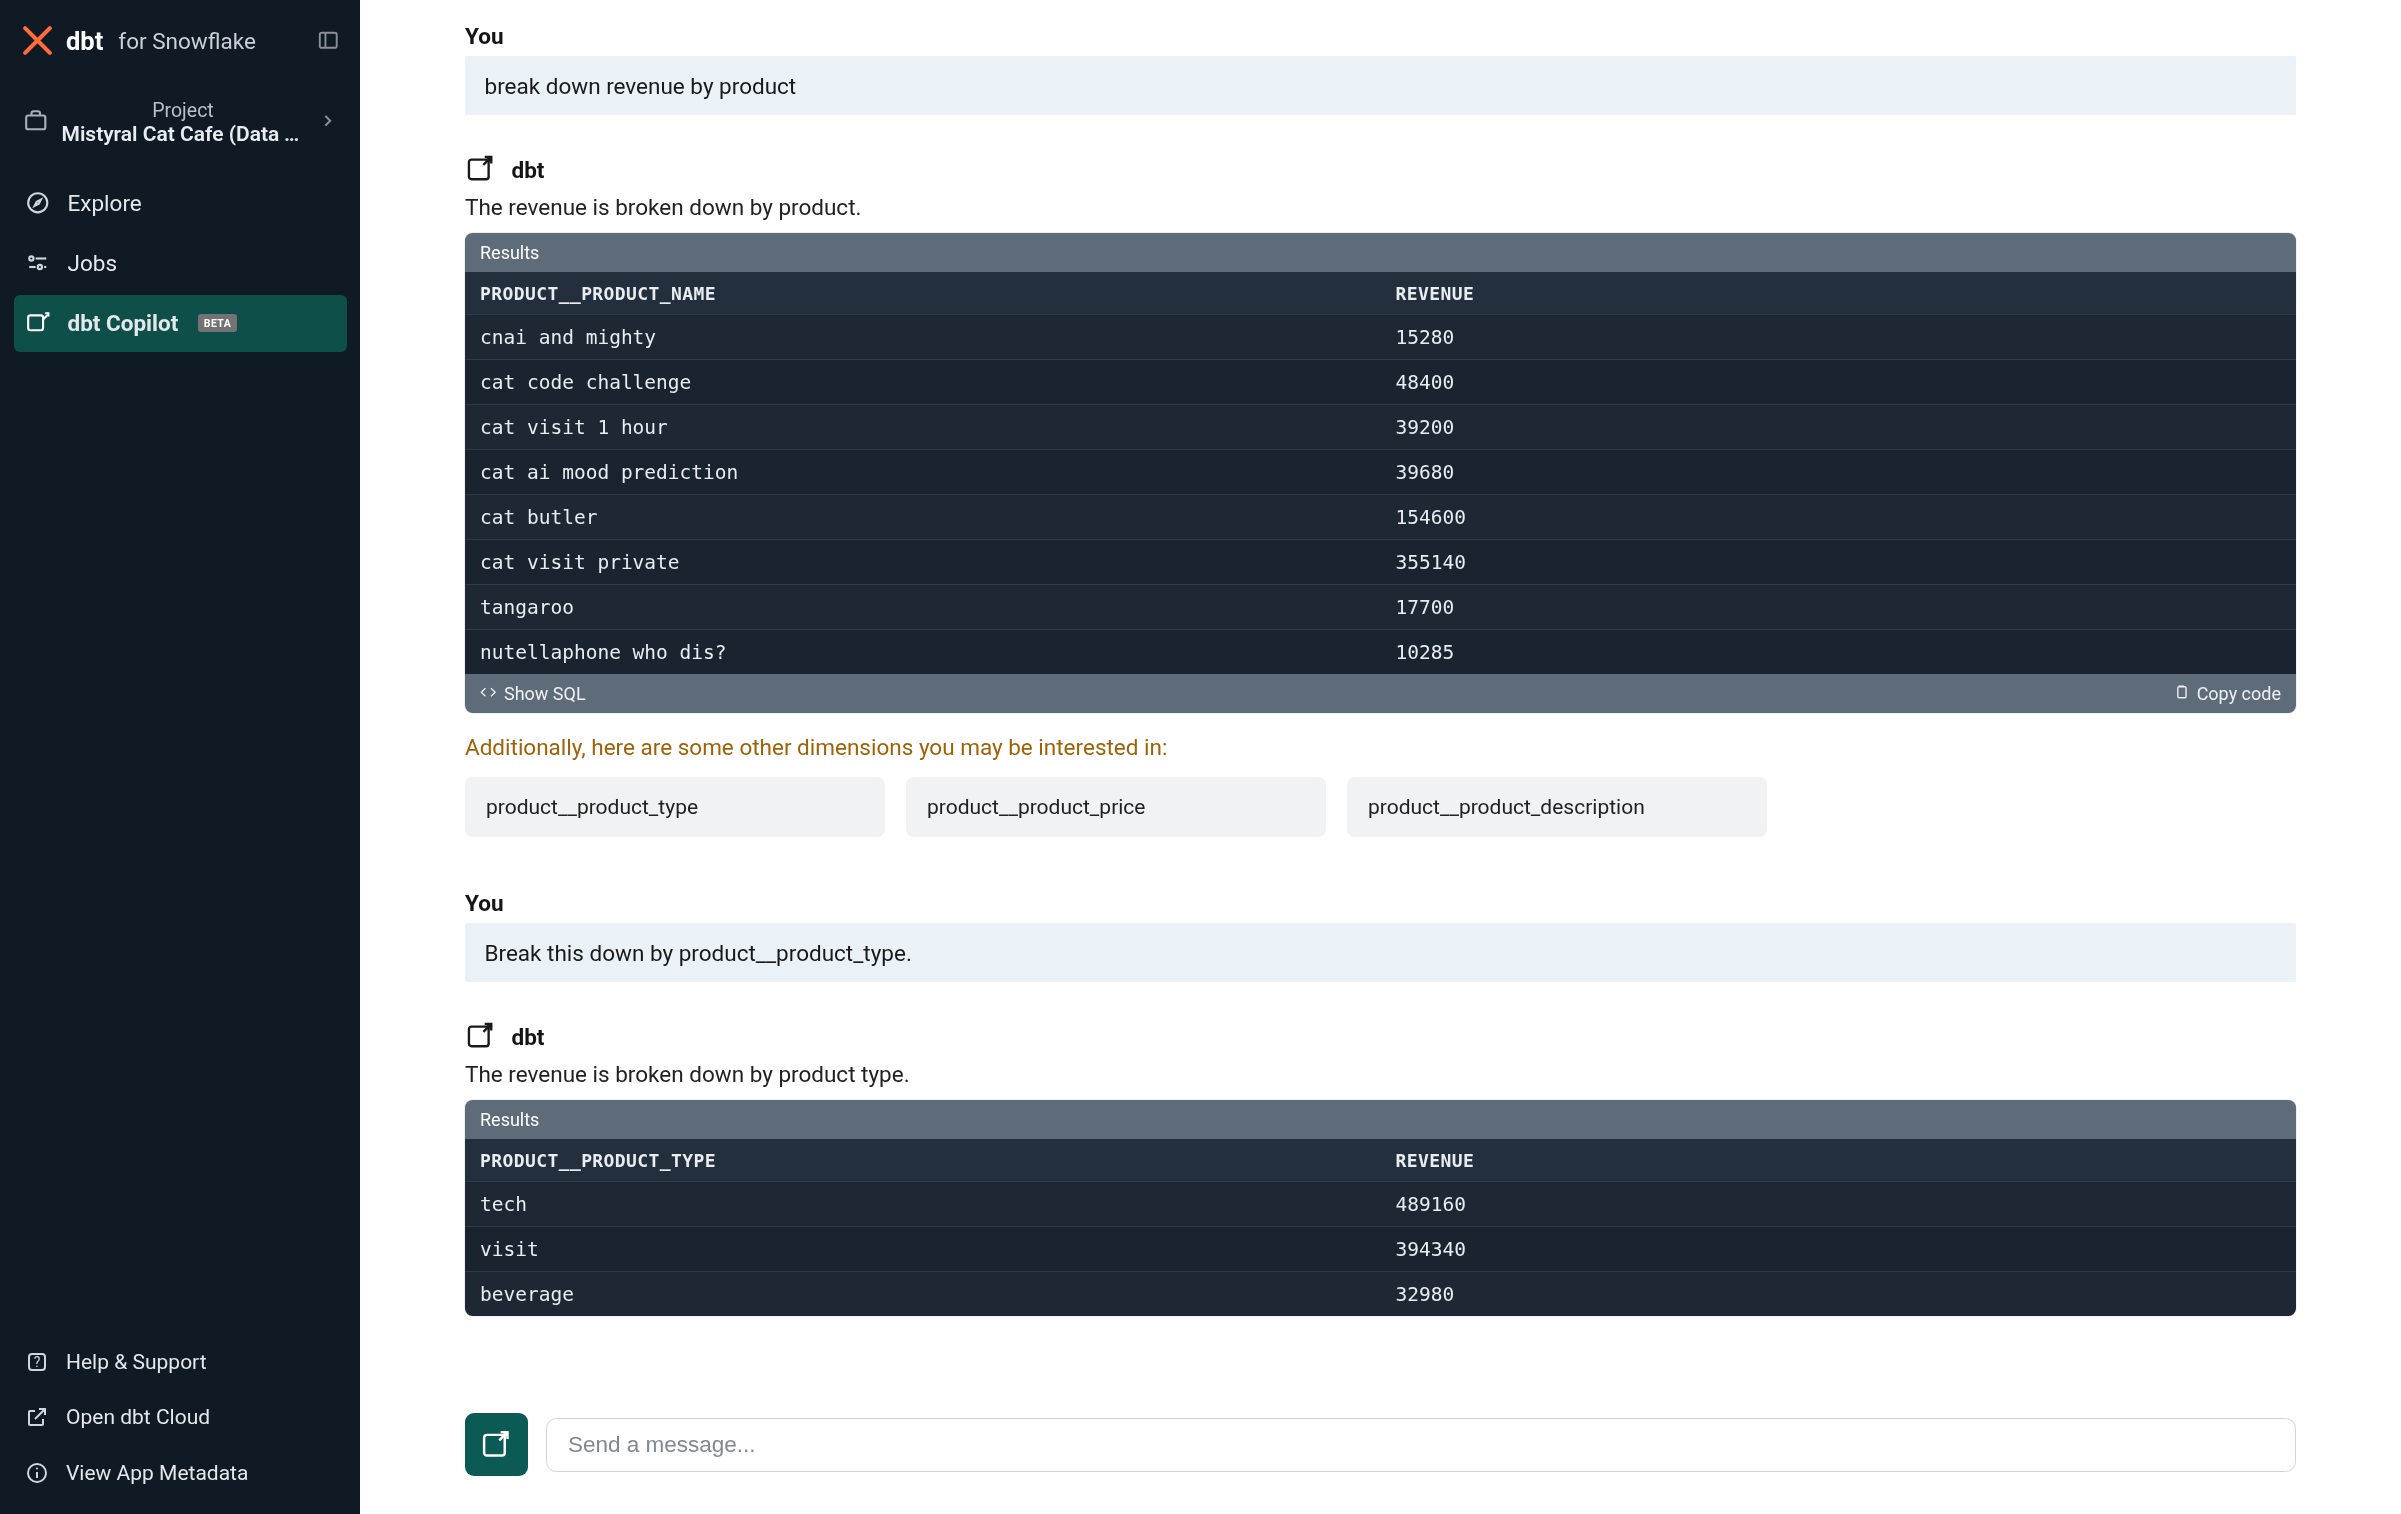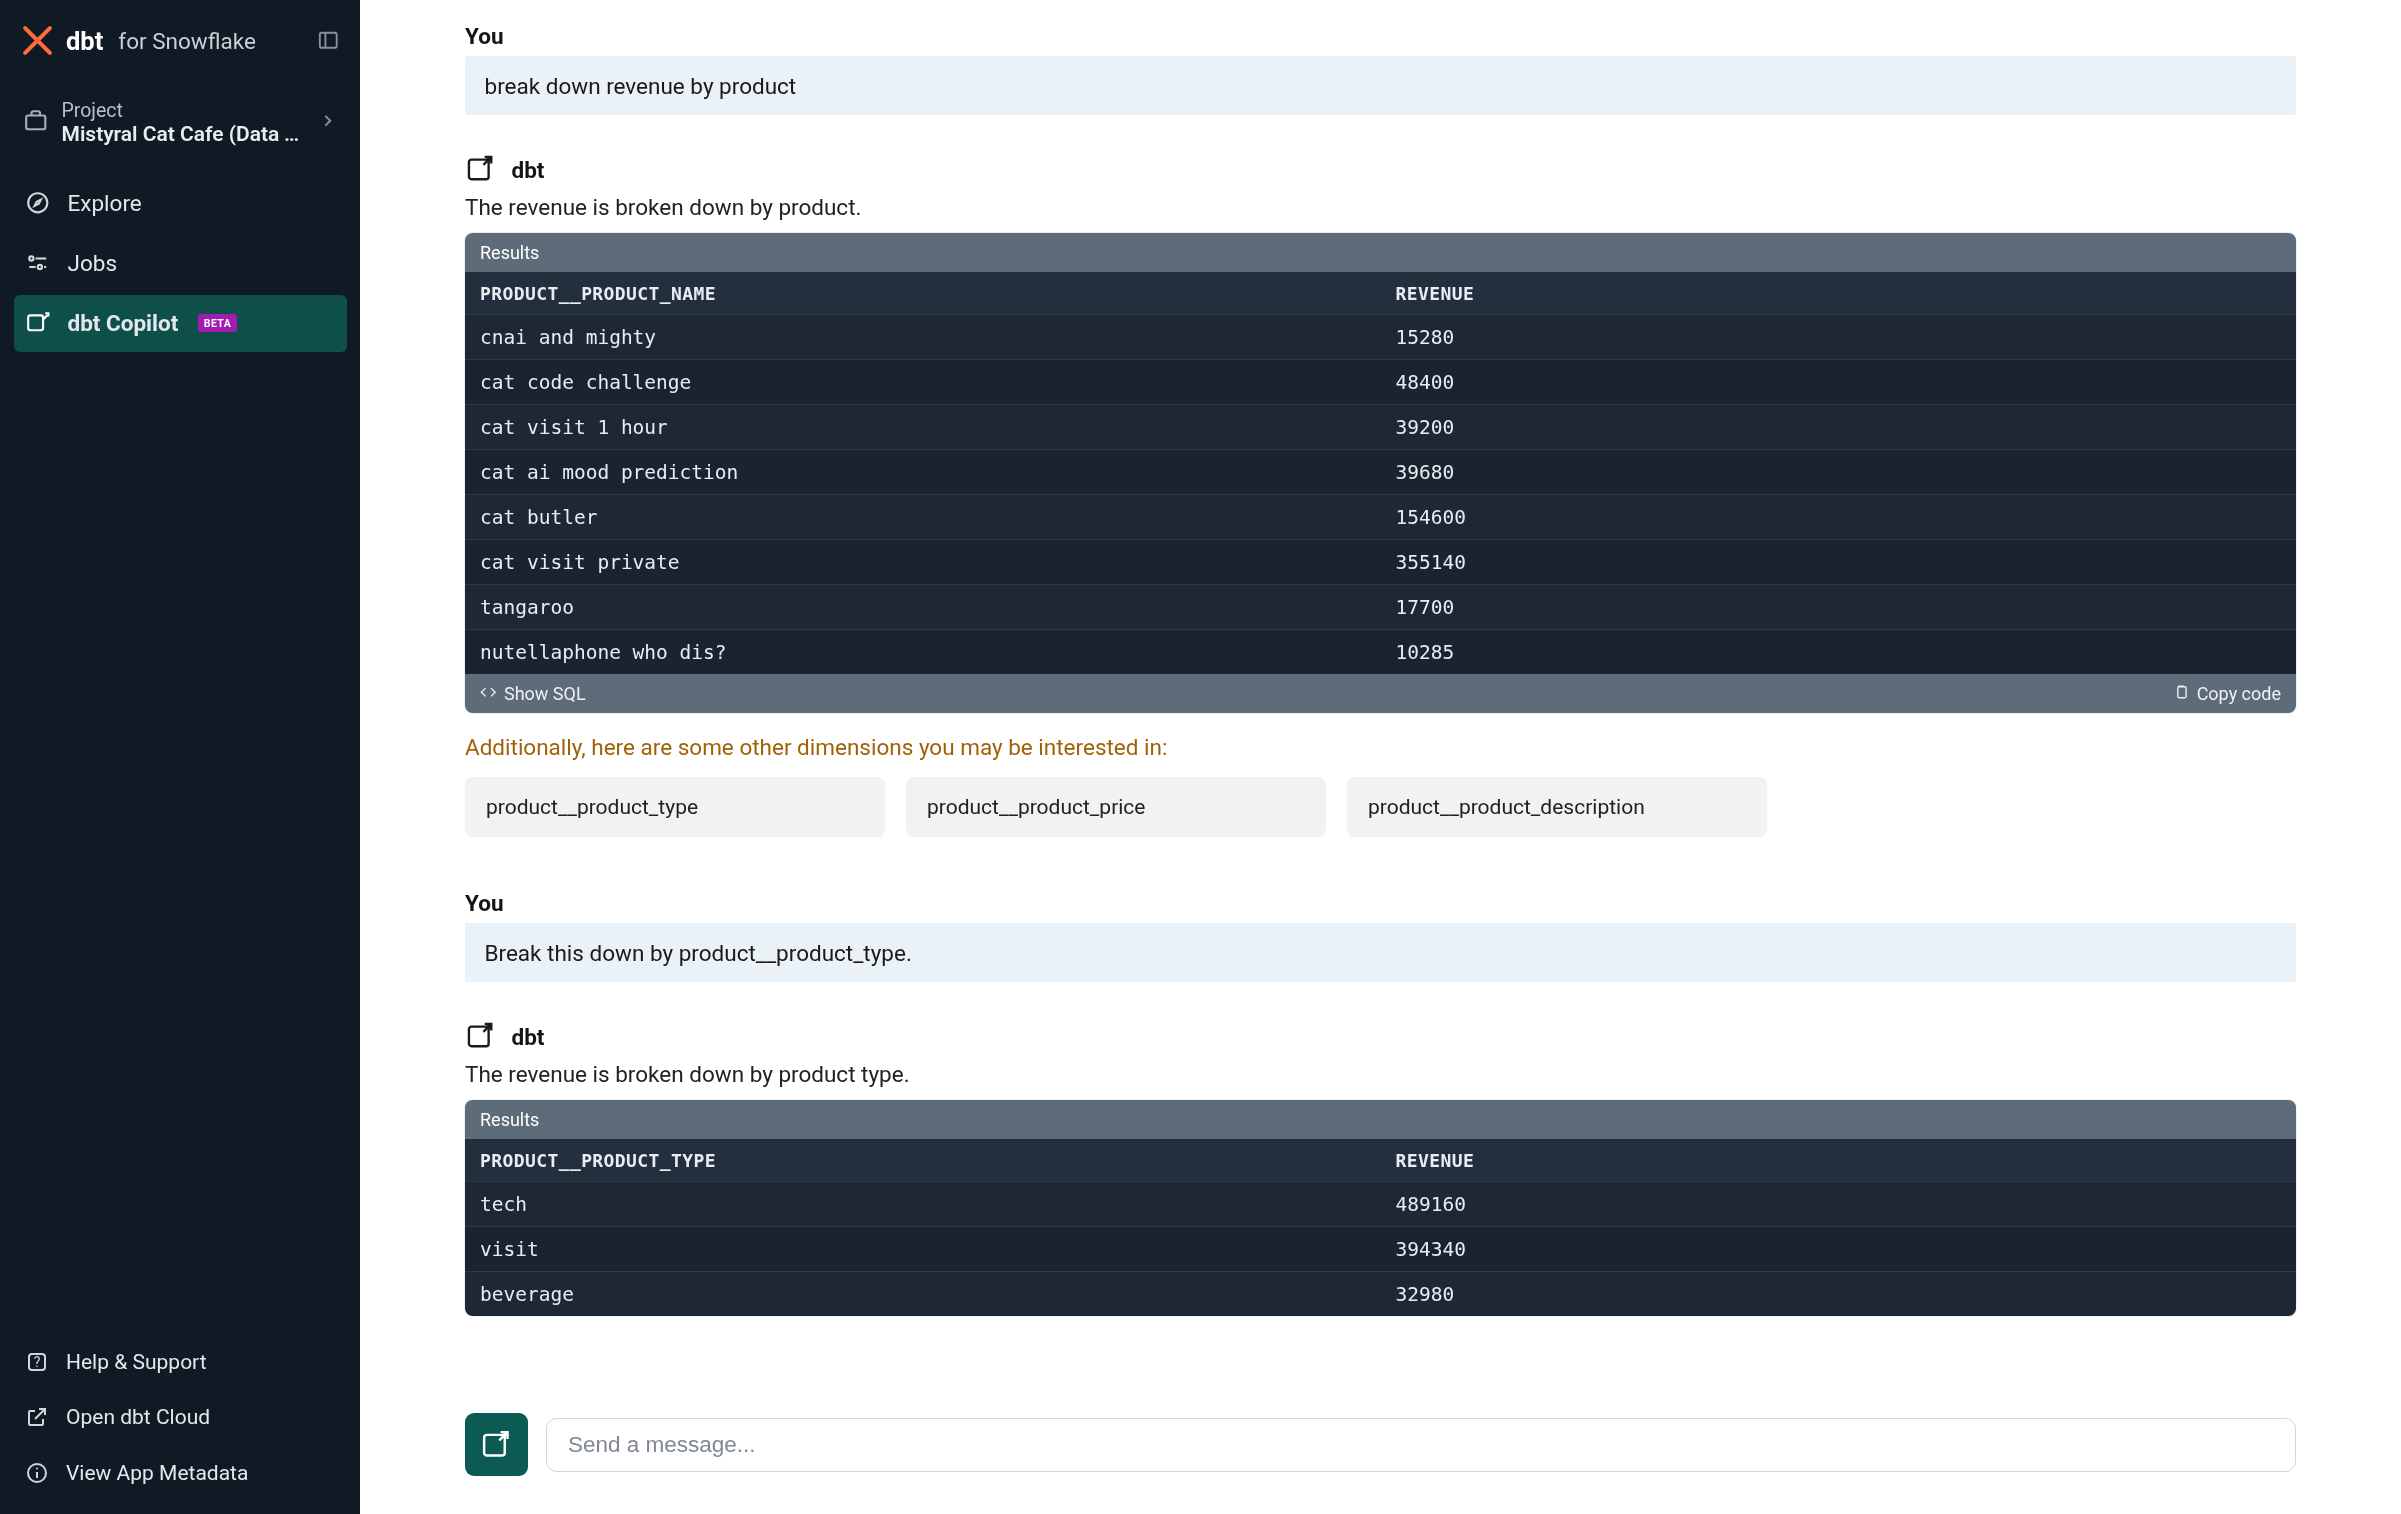--- a/index.html
+++ b/index.html
@@ -55,20 +55,21 @@
 .sidebar-section {
   padding: 7.5px 13.5px;
 }
 .project-block {
   display: flex;
   align-items: center;
   gap: 13.5px;
   padding: 10.5px 9px;
   border-radius: 6px;
   cursor: pointer;
+  text-align: center;
 }
 .project-block .icon-slot { color: #a7b0b9; }
 .project-lines { flex: 1; min-width: 0; }
 .project-label {
   font-size: 19.5px;
   color: #b8c0c8;
 }
 .project-name {
   font-size: 21px;
   font-weight: 600;
@@ -100,21 +101,21 @@
   color: #cfd6dc;
   display: inline-flex;
   align-items: center;
   justify-content: center;
 }
 .nav-item.active .icon-slot { color: #fff; }
 .beta-badge {
   font-size: 10.5px;
   font-weight: 700;
   letter-spacing: 0.4px;
-  background: #a21caf;
+  background: #737373;
   color: #fff;
   padding: 2.3px 6px;
   border-radius: 3px;
   margin-left: 3px;
 }
 
 .sidebar-spacer { flex: 1; }
 .sidebar-bottom { padding: 6px 13.5px 13.5px; }
 .bottom-item {
   display: flex;

